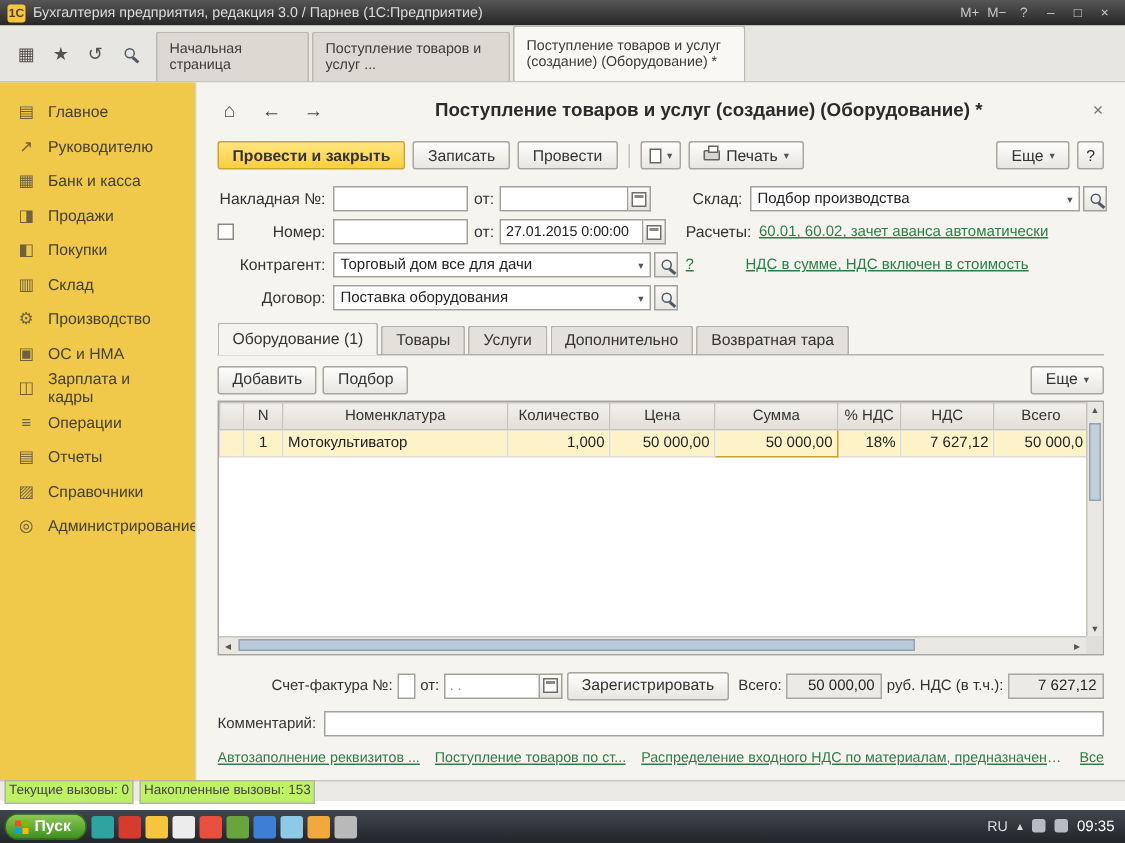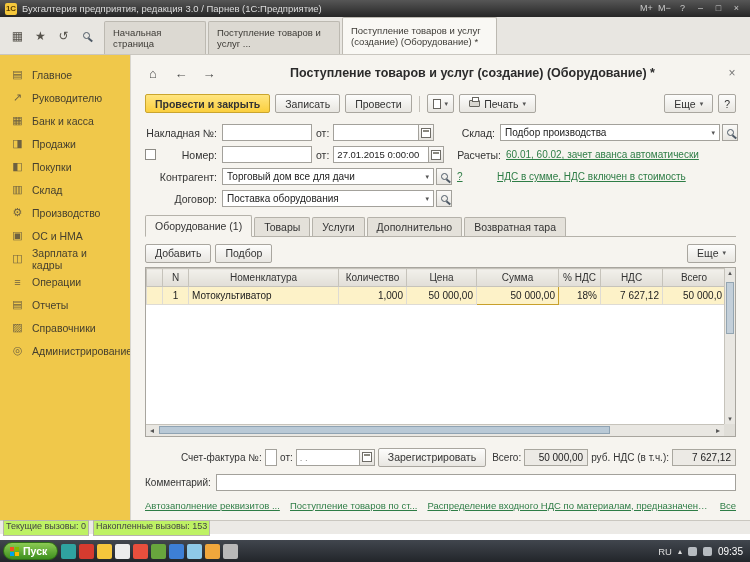--- a/index.html
+++ b/index.html
@@ -121,21 +121,21 @@
   .chip { font-size:9px; color:#444; background:#bef264; border:1px solid #b7b4ac; height:16px; line-height:11px; padding:0 2px; white-space:nowrap; }
 
   
   #taskbar { position:absolute; top:540px; left:0; width:750px; height:22px;
     background:linear-gradient(#41464e,#22252a); display:flex; align-items:center; gap:3px; padding:0 3px; }
   .startbtn { height:18px; padding:0 10px 0 6px; border-radius:9px; background:linear-gradient(#8ccb53,#3e8f1f);
     border:1px solid #2e6d15; color:#fff; font-size:10.5px; font-weight:bold; display:flex; align-items:center; gap:4px; flex:none; }
   .winflag { display:grid; grid-template-columns:4px 4px; grid-template-rows:4px 4px; gap:1px; }
   .winflag i { display:block; }
   .qlicon { width:15px; height:15px; border-radius:2px; flex:none; }
-  .tray { margin-left:auto; display:flex; align-items:center; gap:6px; color:#ddd; font-size:9.5px; padding-right:4px; }
+  .tray { margin-left:auto; display:flex; gap:6px; color:#ddd; font-size:9.5px; padding-right:4px; }
   .trayicon { width:9px; height:9px; background:#cfd3d8; border-radius:2px; opacity:.85; }
   .trayarr { font-size:8px; color:#ddd; }
   .clock { font-size:10px; color:#fff; }
 </style>
 </head>
 <body>
 
 <div id="titlebar">
   <span class="appicon">1С</span>
   <span class="wtitle">Бухгалтерия предприятия, редакция 3.0 / Парнев (1С:Предприятие)</span>

